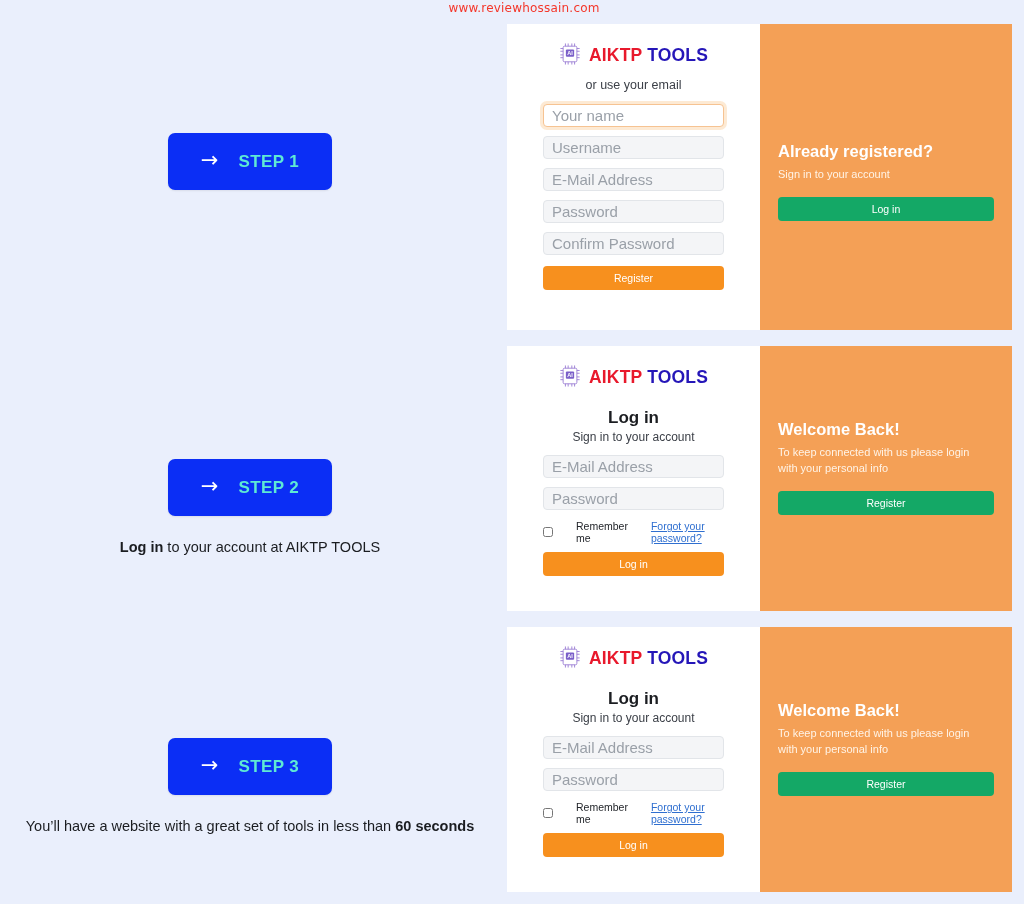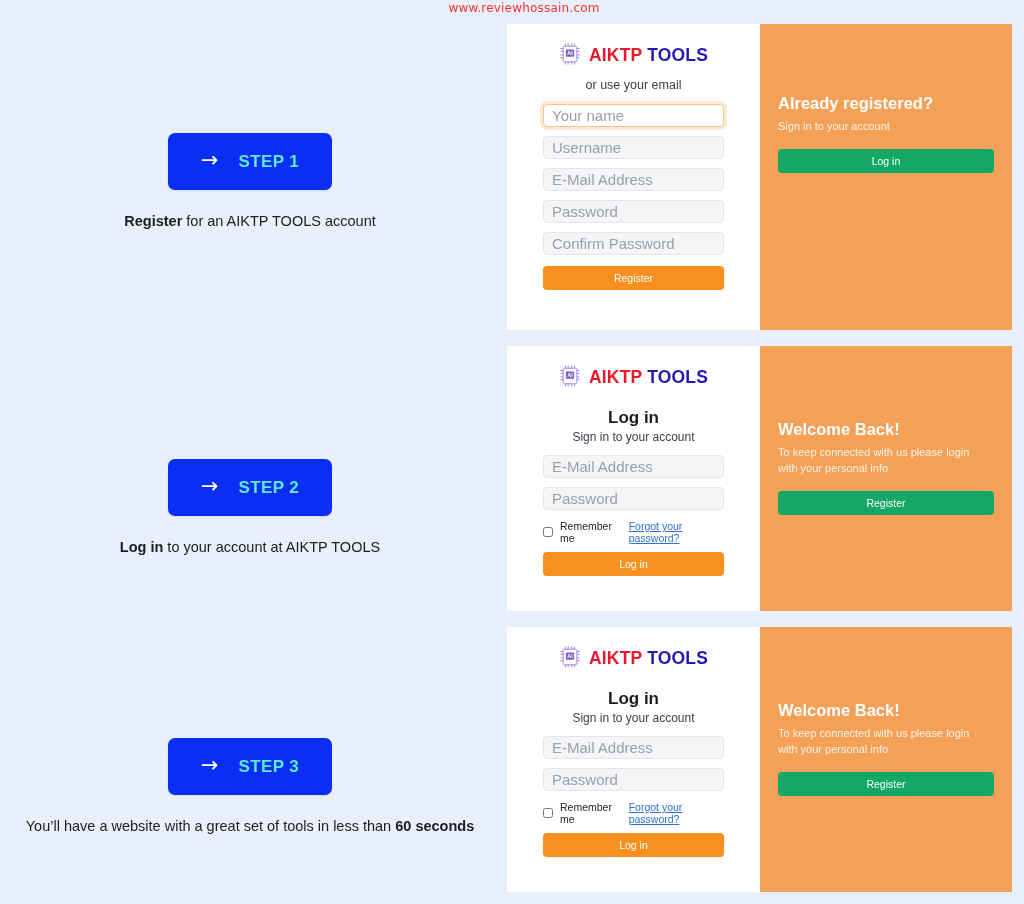--- a/index.html
+++ b/index.html
@@ -106,21 +106,21 @@
   }
   .card-right {
     width: 252px;
     background: #f4a056;
     padding: 0 18px;
     display: flex;
     flex-direction: column;
     justify-content: center;
   }
   .card-2 .card-right, .card-3 .card-right { justify-content: flex-start; padding-top: 74px; }
-  .card-1 .card-right { justify-content: flex-start; padding-top: 70px; }
+  .card-1 .card-right { justify-content: flex-start; padding-top: 118px; }
 
   
   .brand {
     display: flex;
     align-items: flex-end;
     gap: 8px;
     margin-bottom: 10px;
   }
   .brand-icon { width: 22px; height: 24px; display: block; }
   .brand-text { font-size: 17.5px; font-weight: 700; letter-spacing: .2px; }
@@ -164,21 +164,21 @@
     border: 1px solid #f6c392;
     box-shadow: 0 0 0 3px rgba(247,160,60,.22);
     color: #5a5f66;
   }
 
   .remember-row {
     width: 181px;
     display: flex;
     align-items: center;
     margin: 1px 0 8px 0;
-    gap: 7px;
+    gap: 23px;
   }
   .chk {
     width: 10px; height: 10px;
     border: 1px solid #b6bbc2;
     border-radius: 2px;
     background: #fff;
     display: block;
     flex: none;
     margin: 0;
   }
@@ -236,21 +236,20 @@
 
 <div class="watermark">www.reviewhossain.com</div>
 
 <div class="steps-col">
 
   <div class="step-block step-1">
     <button class="step-btn">
       <span class="step-arrow">→</span>
       <span class="step-label">STEP 1</span>
     </button>
-    <div class="step-caption"><b>Register</b><span> for an AIKTP TOOLS account</span></div>
   </div>
 
   <div class="step-block step-2">
     <button class="step-btn">
       <span class="step-arrow">→</span>
       <span class="step-label">STEP 2</span>
     </button>
     <div class="step-caption"><b>Log in</b><span> to your account at AIKTP TOOLS</span></div>
   </div>
 

